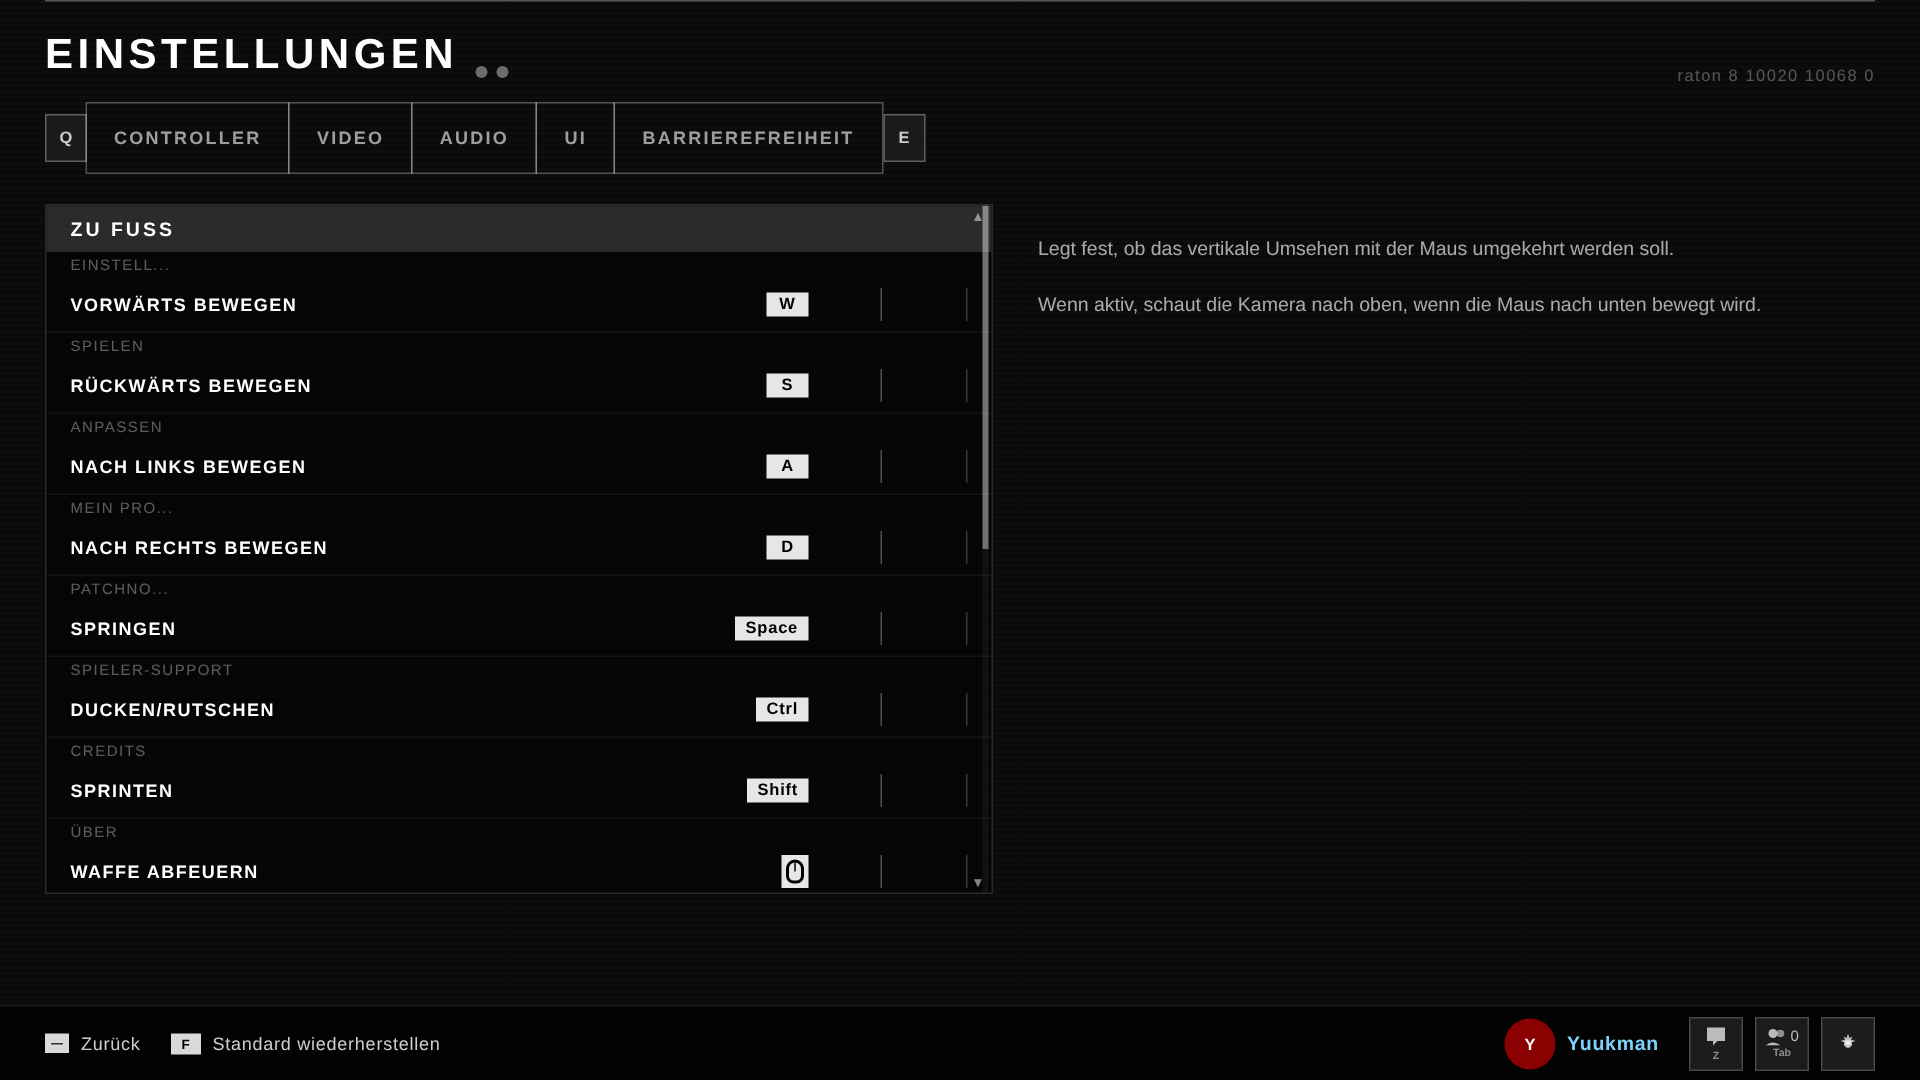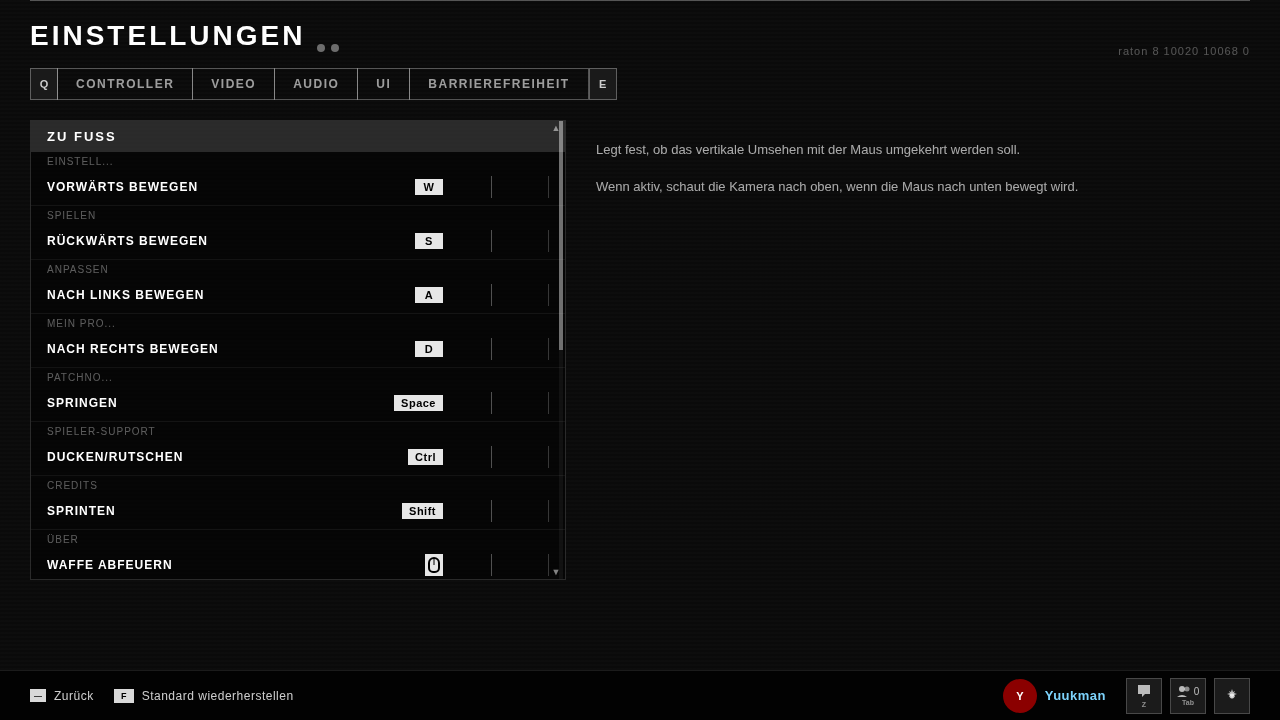--- a/index.html
+++ b/index.html
@@ -92,21 +92,21 @@
       display: flex;
       align-items: center;
       justify-content: center;
       font-size: 11px;
       color: #ccc;
       cursor: pointer;
       font-weight: bold;
     }
 
     .tab-btn {
-      height: 32px;
+      height: 48px;
       padding: 0 18px;
       border: 1px solid rgba(255,255,255,0.3);
       background: transparent;
       color: rgba(255,255,255,0.6);
       font-size: 12px;
       font-weight: 700;
       letter-spacing: 1.5px;
       cursor: pointer;
       display: flex;
       align-items: center;
@@ -123,21 +123,21 @@
 
     
     .content-area {
       display: flex;
       gap: 20px;
       height: 460px;
     }
 
     
     .bindings-panel {
-      width: 536px;
+      width: 632px;
       background: rgba(0,0,0,0.5);
       border: 1px solid rgba(255,255,255,0.15);
       position: relative;
       overflow: hidden;
     }
 
     .bindings-inner {
       height: 100%;
       overflow: hidden;
     }

